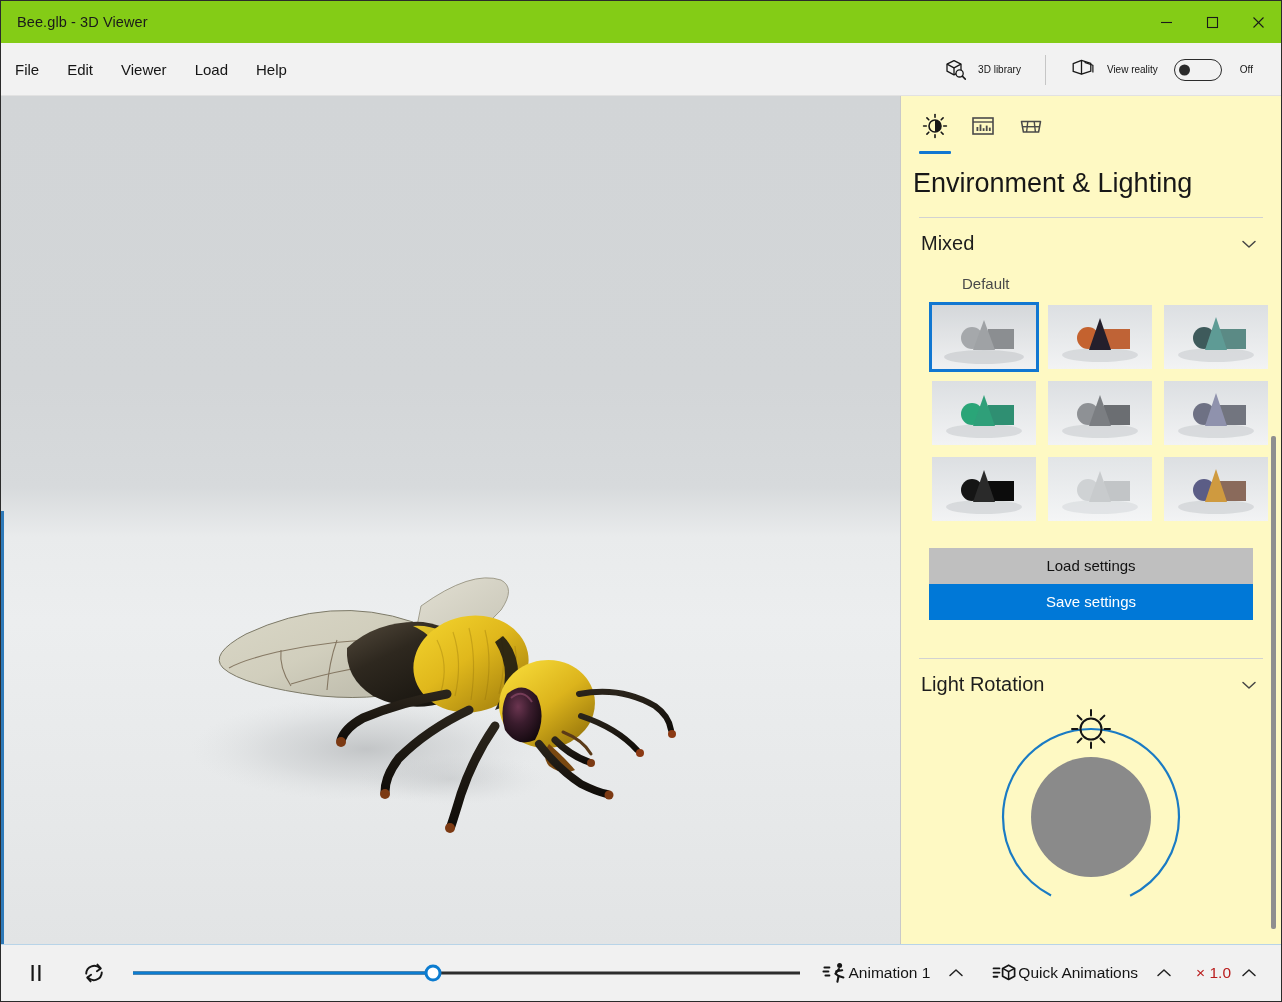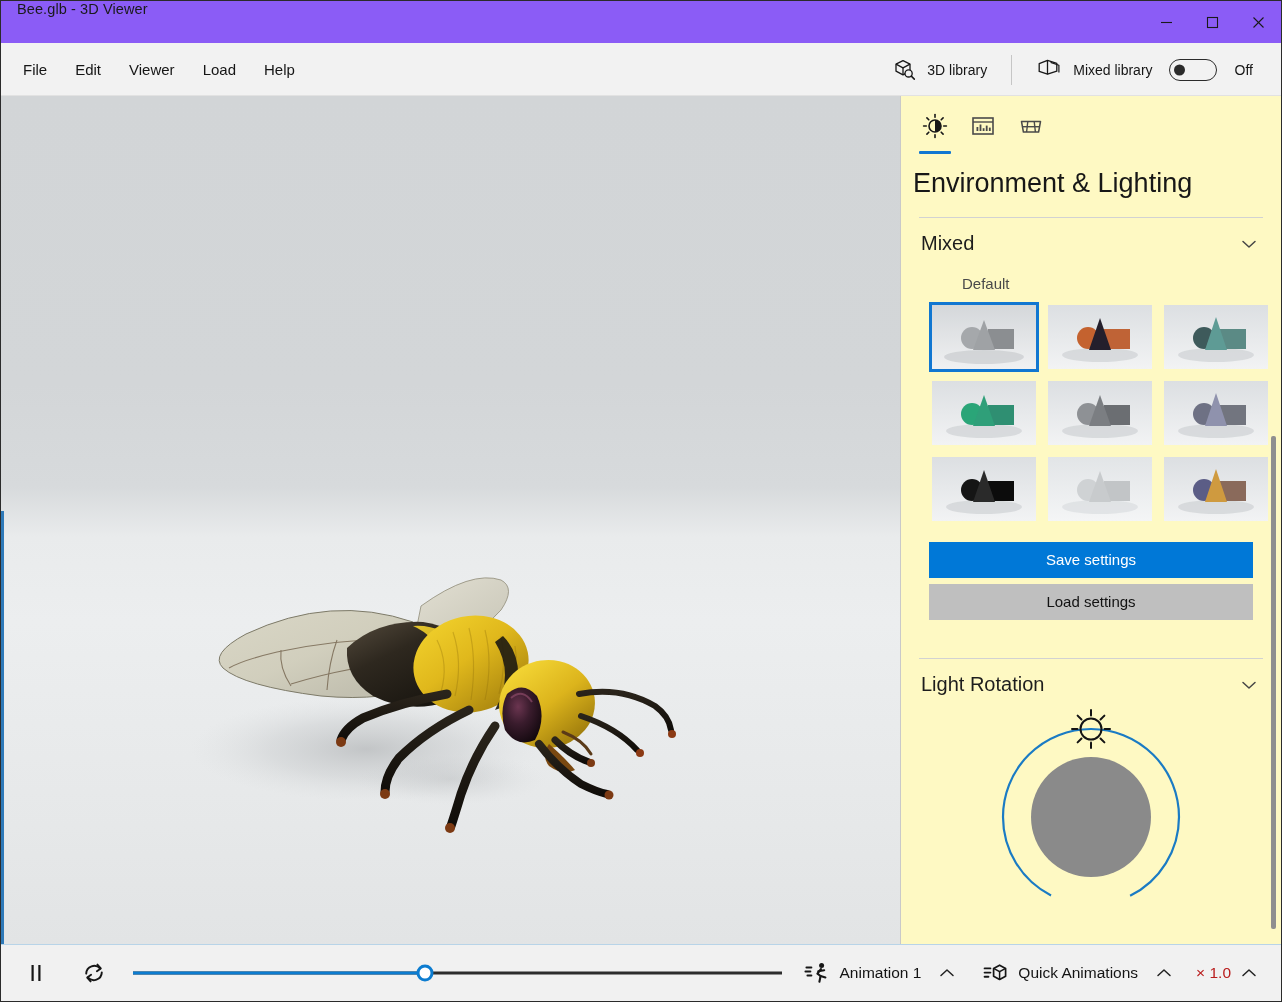--- a/index.html
+++ b/index.html
@@ -14,22 +14,22 @@
     position: relative;
     width: 1282px; height: 1002px;
     border: 1px solid #2b2b2b;
     background: #ffffff;
     display: flex; flex-direction: column;
   }
 
   
   .titlebar {
     height: 42px; flex: 0 0 42px;
-    background: #8b5cf6;
-    display: flex; 
+    background: #84cc16;
+    display: flex; align-items: center;
     position: relative;
   }
   .title-text {
     font-size: 14.5px; color: #1a1a1a;
     padding-left: 16px; letter-spacing: .1px;
   }
   .win-controls { position: absolute; right: 0; top: 0; height: 42px; display: flex; }
   .win-btn {
     width: 46px; height: 42px;
     display: flex; align-items: center; justify-content: center;
@@ -38,33 +38,33 @@
   .win-btn svg { display: block; }
 
   
   .menubar {
     height: 53px; flex: 0 0 53px;
     background: #f2f2f2;
     border-bottom: 1px solid #e2e2e2;
     display: flex; align-items: center;
     position: relative;
   }
-  .menu-items { display: flex; align-items: center; padding-left: 8px; }
+  .menu-items { display: flex; align-items: center; padding-left: 0; }
   .menu-item {
     font-size: 15px; color: #151515;
     padding: 7px 14px; cursor: default;
     white-space: nowrap;
   }
 
   .toolbar-right {
     position: absolute; right: 0; top: 0; height: 53px;
     display: flex; align-items: center; padding-right: 18px;
   }
   .tb-group { display: flex; align-items: center; gap: 10px; padding: 6px 10px; cursor: default; }
-  .tb-label { font-size: 14px; color: #151515; white-space: nowrap; }
+  .tb-label { font-size: 10px; color: #151515; white-space: nowrap; }
   .tb-sep { width: 1px; height: 30px; background: #c6c6c6; margin: 0 14px; }
 
   .toggle {
     width: 48px; height: 22px; border-radius: 11px;
     border: 1.6px solid #2b2b2b; background: transparent;
     position: relative; margin: 0 8px 0 6px; cursor: default;
   }
   .toggle .knob {
     position: absolute; left: 4px; top: 50%;
     transform: translateY(-50%);
@@ -232,21 +232,21 @@
     width: 45%;
   }
   .scrub .thumb {
     position: absolute; top: 50%;
     transform: translate(-50%, -50%);
     left: 45%;
     width: 17px; height: 17px; border-radius: 50%;
     background: #ffffff; border: 3px solid #0c7cd0;
   }
   .anim-group {
-    display: flex; align-items: center; gap: 9px;
+    display: flex; align-items: center; 
     padding: 6px 8px; cursor: default; white-space: nowrap;
   }
   .anim-label { font-size: 15.5px; color: #141414; }
   .anim-chev { padding: 6px 8px; cursor: default; display: flex; align-items: center; }
   .speed-label { font-size: 15.5px; color: #b91c1c; padding-left: 14px; }
 </style>
 </head>
 <body>
 
 <div id="app">
@@ -295,21 +295,21 @@
       </div>
 
       <div class="tb-sep"></div>
 
       <div class="tb-group">
         <svg width="27" height="25" viewBox="0 0 27 25">
           <path d="M3.2 6.6 L11.5 3.4 L11.5 17.2 L3.2 14.4 Z" fill="none" stroke="#181818" stroke-width="1.3" stroke-linejoin="round"></path>
           <path d="M11.5 3.4 L20.8 6.4 L20.8 14.2 L11.5 17.2" fill="none" stroke="#181818" stroke-width="1.3" stroke-linejoin="round"></path>
           <path d="M14.6 5.4 L22.9 8.2 L22.9 15.4" fill="none" stroke="#181818" stroke-width="1.2" stroke-linejoin="round"></path>
         </svg>
-        <span class="tb-label">Mixed library</span>
+        <span class="tb-label">View reality</span>
         <div class="toggle">
           <div class="knob"></div>
         </div>
         <span class="tb-label">Off</span>
       </div>
     </div>
   </div>
 
   <div class="body-split">
 
@@ -618,22 +618,22 @@
               <rect width="104" height="64" fill="url(#tb8)"></rect>
               <ellipse cx="52" cy="50" rx="38" ry="7" fill="#cfd2d4" opacity="0.7"></ellipse>
               <circle cx="40" cy="33" r="11" fill="#5b5d86"></circle>
               <rect x="56" y="24" width="26" height="20" fill="#8a6a5b"></rect>
               <path d="M52 12 L63 45 L41 45 Z" fill="#cf9a3f"></path>
             </svg>
           </div>
         </div>
 
         <div class="btn-stack">
+          <button class="btn btn-secondary">Load settings</button>
           <button class="btn btn-primary">Save settings</button>
-          <button class="btn btn-secondary">Load settings</button>
         </div>
 
         <div class="divider" style="margin-top:38px;"></div>
 
         <div class="section-head">
           <h3>Light Rotation</h3>
           <svg class="chev" width="20" height="20" viewBox="0 0 20 20">
             <polyline points="4,7.5 10,13 16,7.5" fill="none" stroke="#454545" stroke-width="1.5" stroke-linecap="round" stroke-linejoin="round"></polyline>
           </svg>
         </div>

